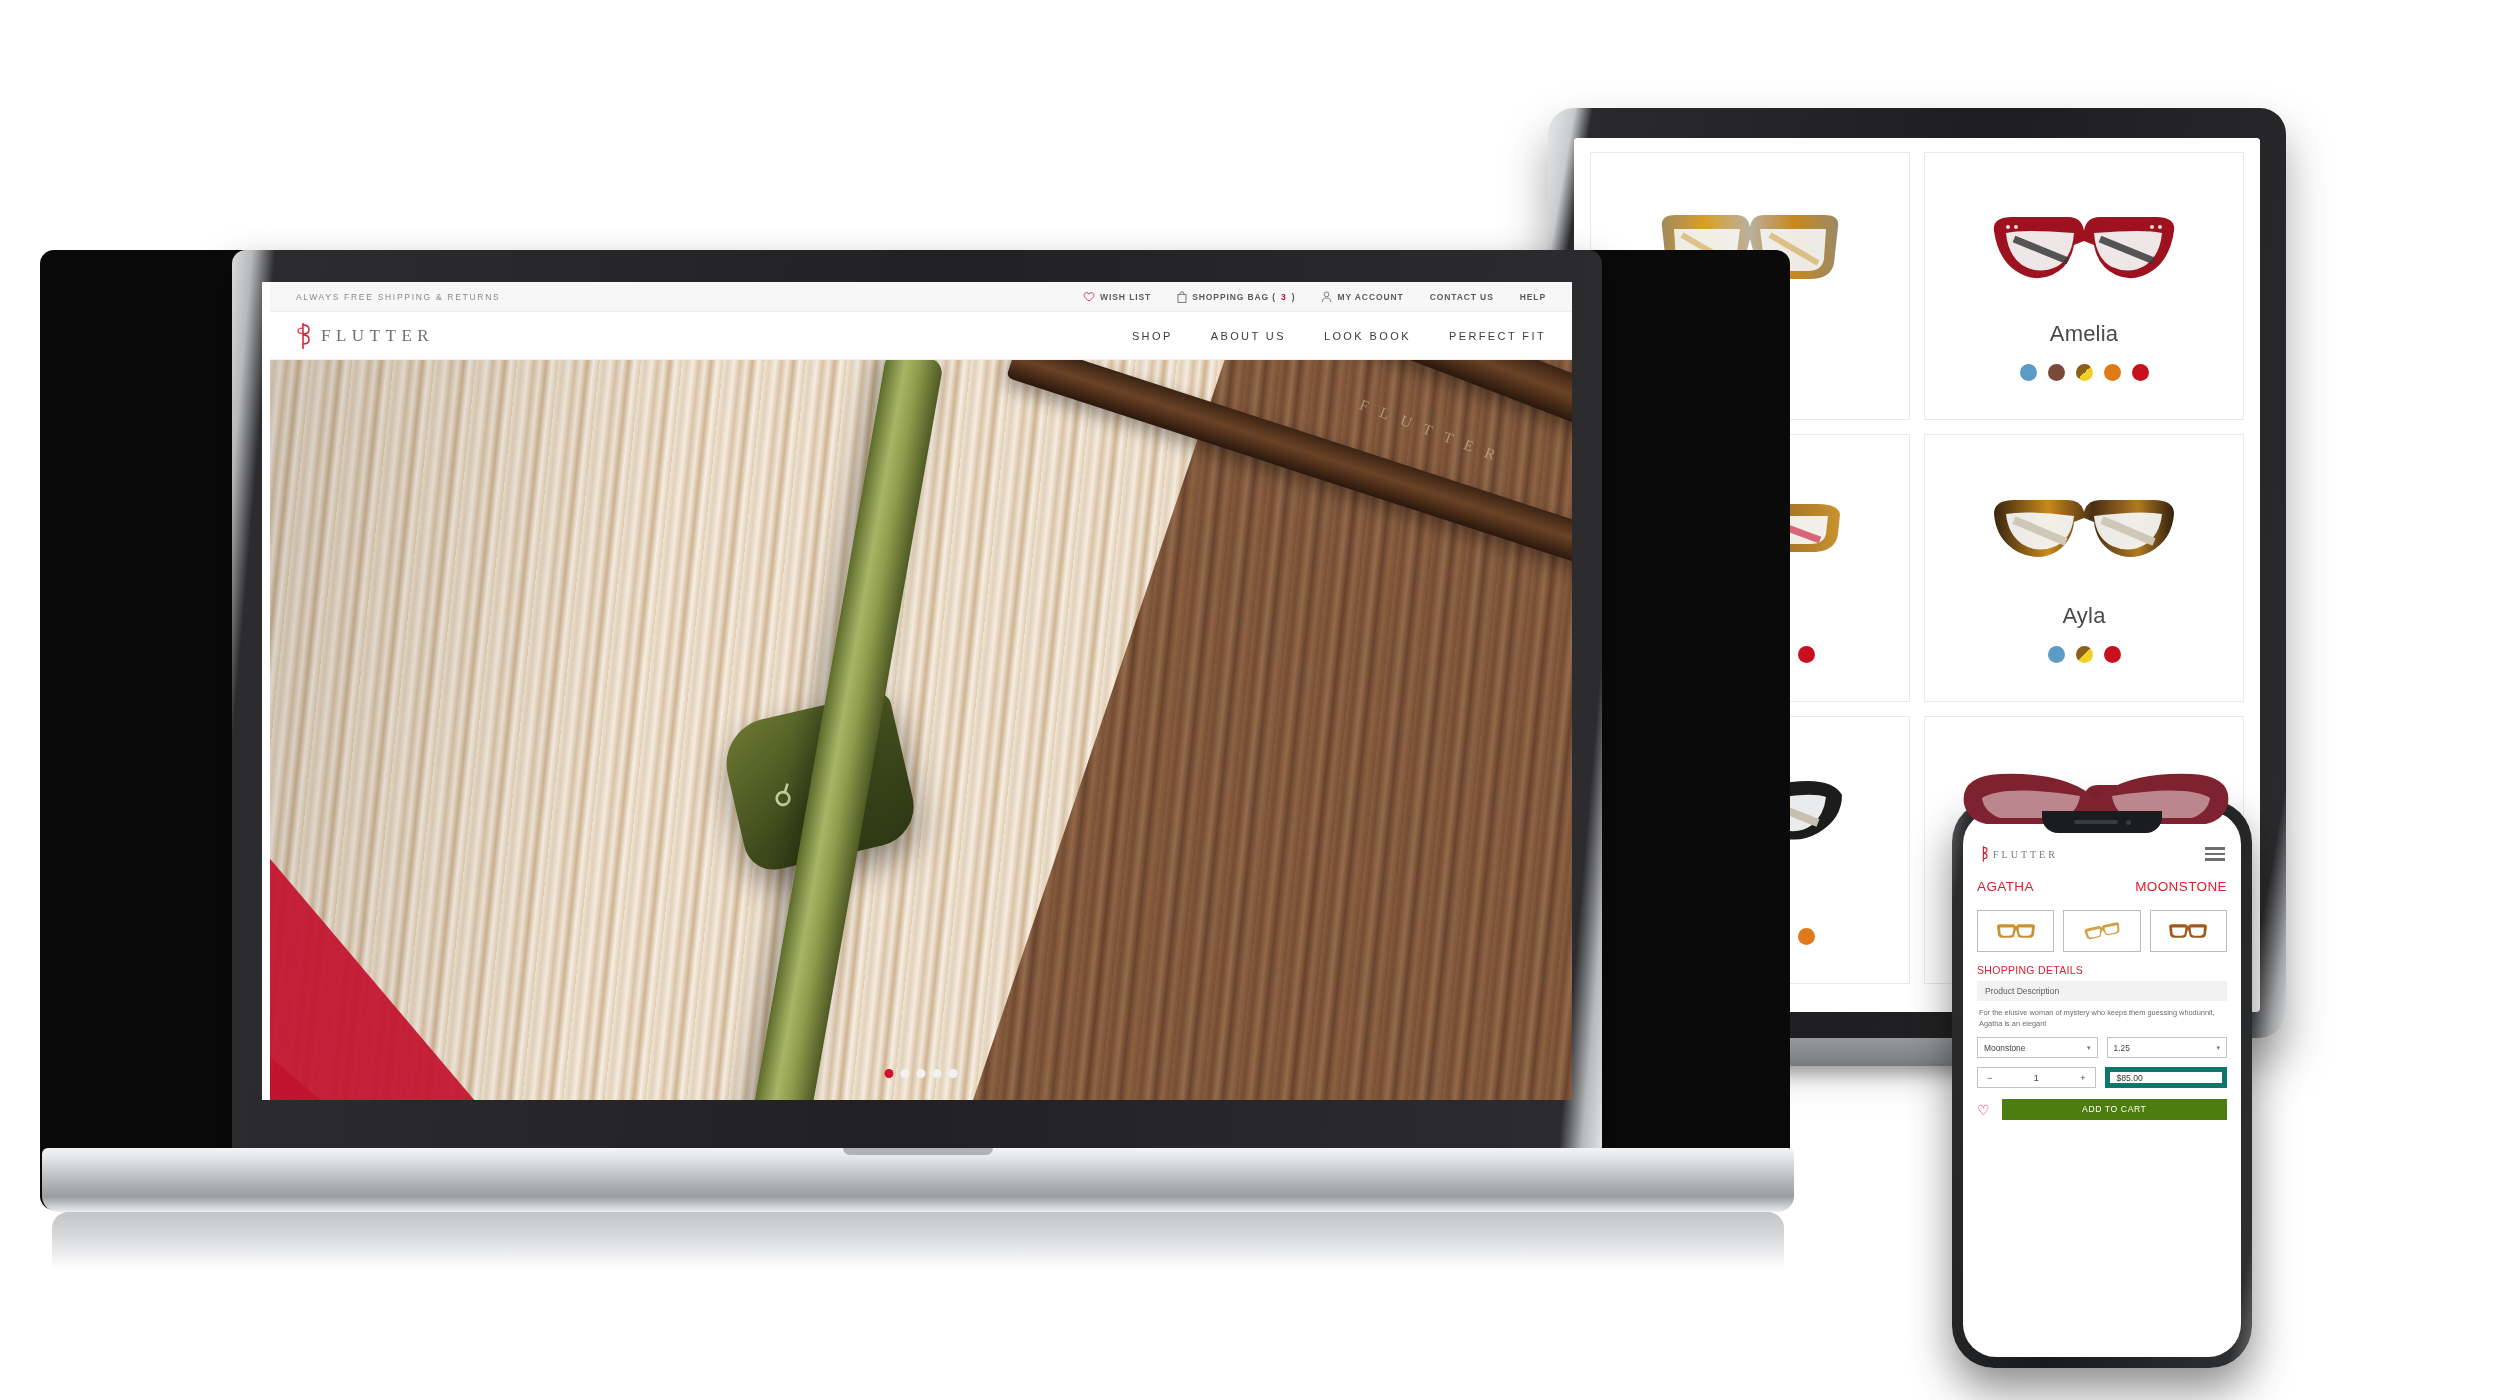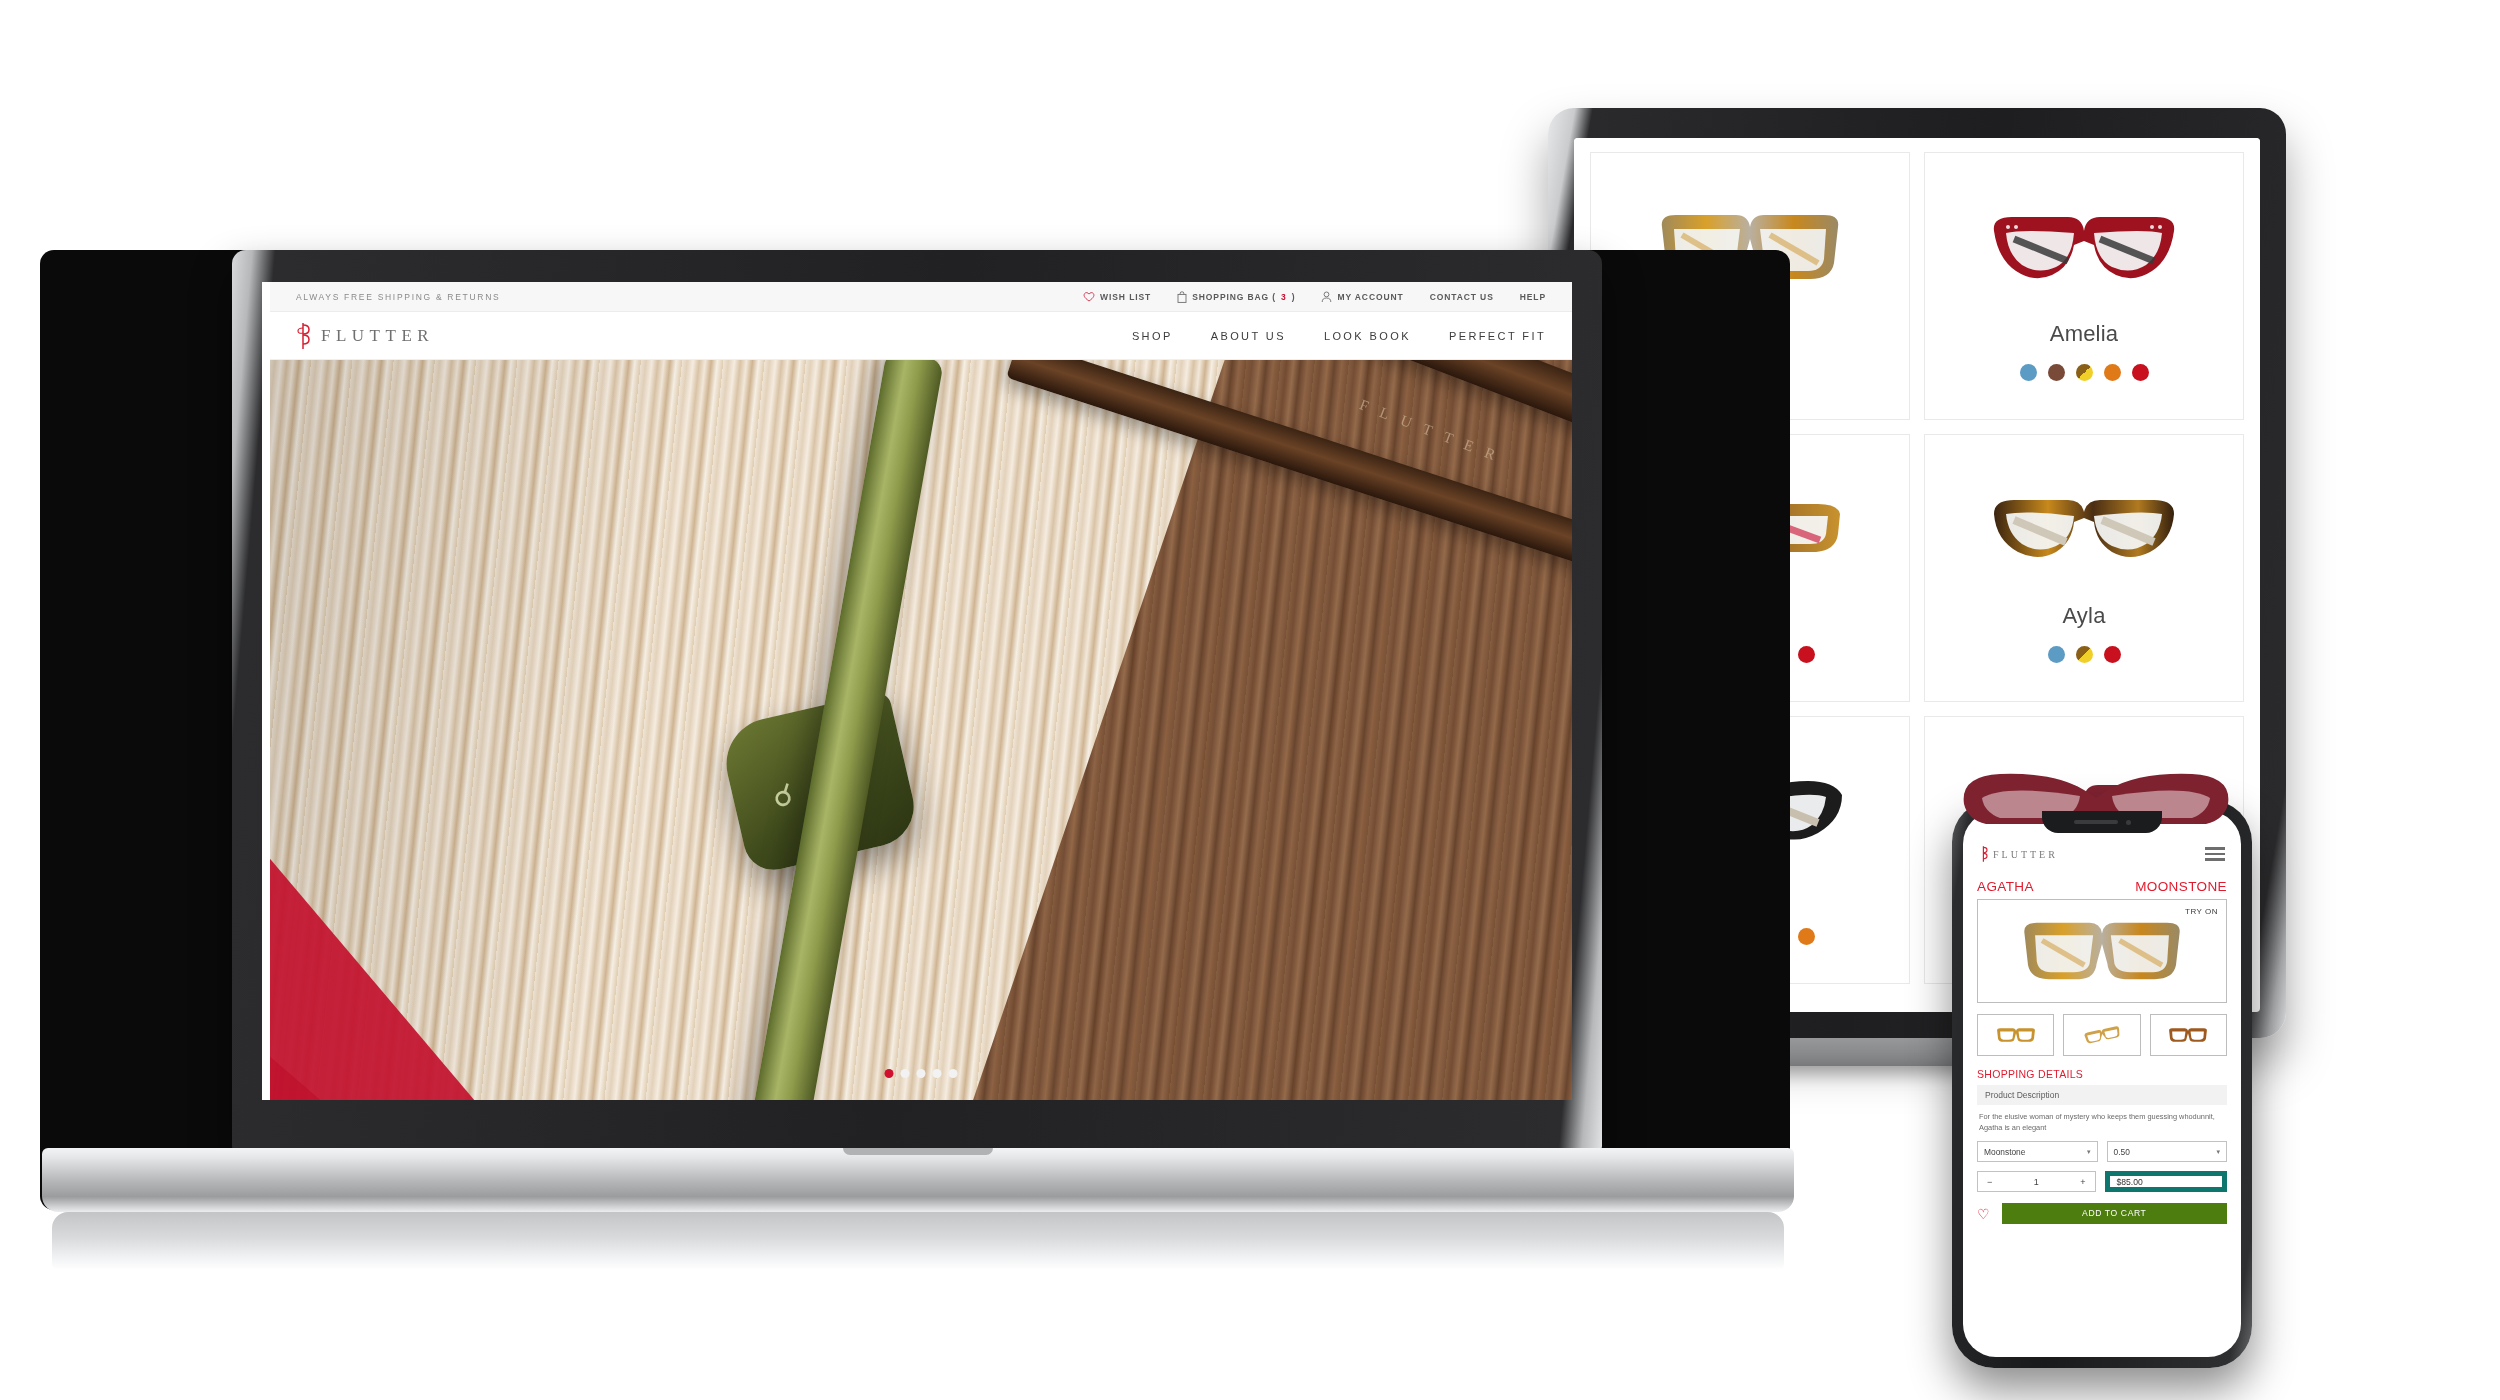--- a/index.html
+++ b/index.html
@@ -464,39 +464,20 @@
             <i></i>
             <i></i>
           </span>
       </div>
 
       <div class="m-titlerow">
         <span class="m-title">AGATHA</span>
         <span class="m-title">MOONSTONE</span>
       </div>
 
-      <div class="m-hero">
-        <span class="tryon">TRY ON</span>
-        <svg width="196" height="74" viewBox="0 0 196 84">
-          <defs>
-              <linearGradient id="gM" x1="0" x2="1">
-                <stop offset="0" stop-color="#a08a5a"></stop>
-                <stop offset=".25" stop-color="#d9a02a"></stop>
-                <stop offset=".5" stop-color="#b9b0a0"></stop>
-                <stop offset=".75" stop-color="#c8871c"></stop>
-                <stop offset="1" stop-color="#9a8a66"></stop>
-              </linearGradient>
-            </defs>
-          <path d="M10 22 Q8 10 24 10 L84 10 Q96 10 98 22 Q100 10 112 10 L172 10 Q188 10 186 22 L182 58 Q179 74 158 74 L124 74 Q106 74 104 56 L98 34 L92 56 Q90 74 72 74 L38 74 Q17 74 14 58 Z" fill="url(#gM)"></path>
-          <path d="M22 24 L88 24 L84 56 Q82 66 66 66 L40 66 Q26 66 24 54 Z" fill="#f4f6f7" opacity=".9"></path>
-          <path d="M108 24 L174 24 L172 54 Q170 66 156 66 L130 66 Q114 66 112 56 Z" fill="#f4f6f7" opacity=".9"></path>
-          <path d="M30 30 L78 58" stroke="#cf9a3e" stroke-width="6" opacity=".55" fill="none"></path>
-          <path d="M118 30 L166 58" stroke="#cf9a3e" stroke-width="6" opacity=".55" fill="none"></path>
-        </svg>
-      </div>
 
       <div class="m-thumbs">
         <div class="m-thumb">
           <svg width="44" height="18" viewBox="0 0 196 84">
             <path d="M10 22 Q8 10 24 10 L84 10 Q96 10 98 22 Q100 10 112 10 L172 10 Q188 10 186 22 L182 58 Q179 74 158 74 L124 74 Q106 74 104 56 L98 34 L92 56 Q90 74 72 74 L38 74 Q17 74 14 58 Z" fill="#c8932e"></path>
             <path d="M24 26 L86 26 L82 56 Q80 64 64 64 L40 64 Q28 64 26 54 Z" fill="#fff"></path>
             <path d="M110 26 L172 26 L170 54 Q168 64 154 64 L130 64 Q116 64 114 56 Z" fill="#fff"></path>
           </svg>
         </div>
         <div class="m-thumb">
@@ -520,21 +501,21 @@
       <div class="m-pd">SHOPPING DETAILS</div>
       <div class="m-descbar">Product Description</div>
       <div class="m-desc">For the elusive woman of mystery who keeps them guessing whodunnit, Agatha is an elegant</div>
 
       <div class="m-row">
         <div class="m-sel">
           <span>Moonstone</span>
           <span class="chev">▾</span>
         </div>
         <div class="m-sel">
-          <span>0.50</span>
+          <span>1.25</span>
           <span class="chev">▾</span>
         </div>
       </div>
 
       <div class="m-row">
         <div class="m-step">
           <span>−</span>
           <span>1</span>
           <span>+</span>
         </div>

